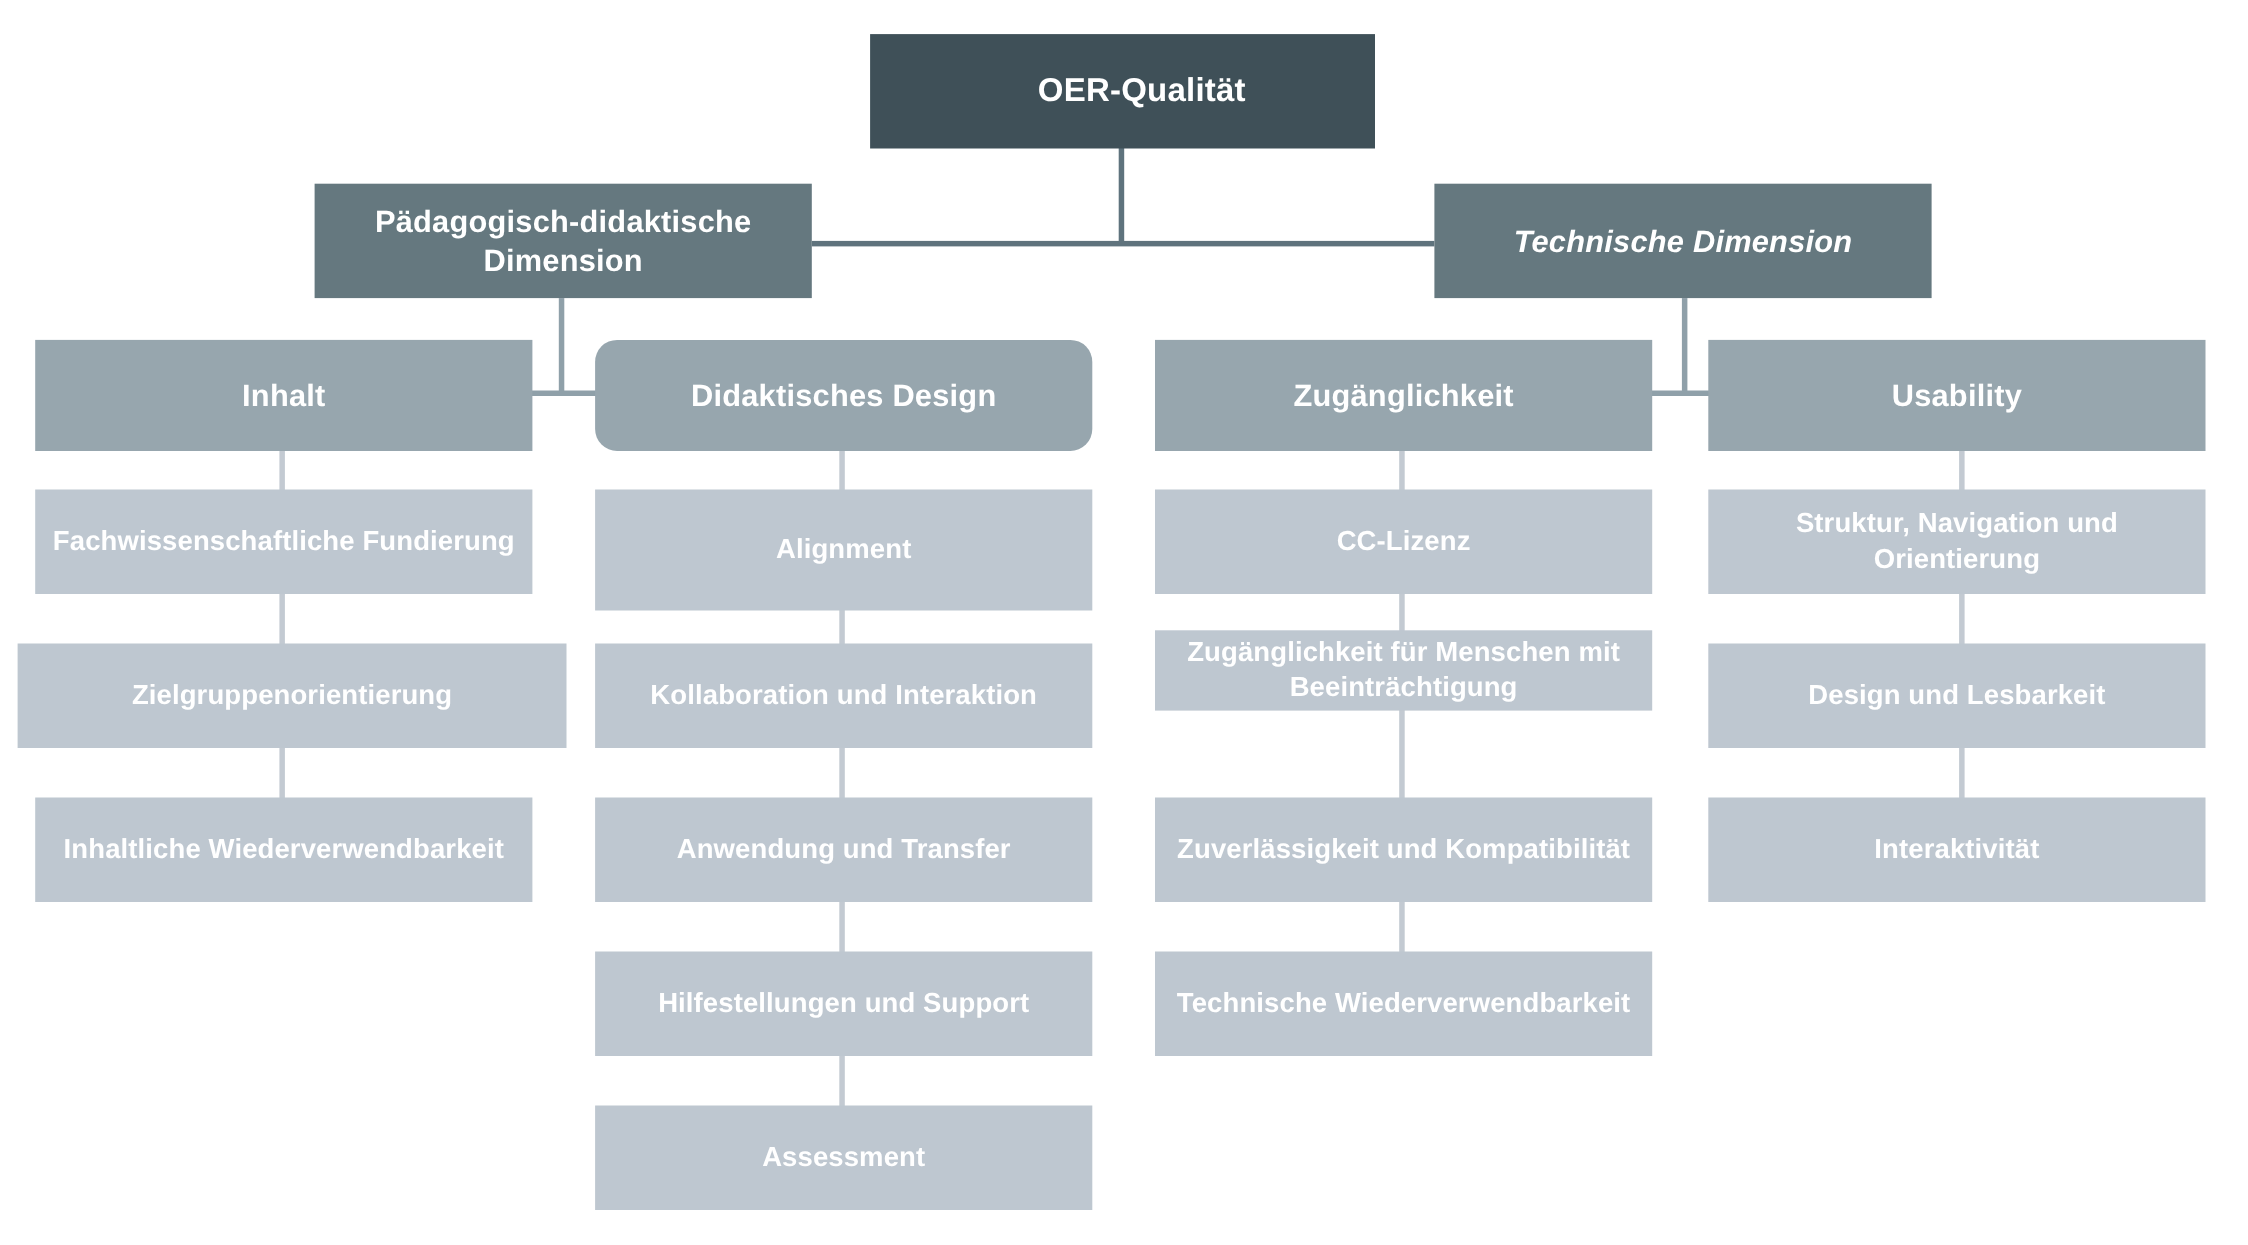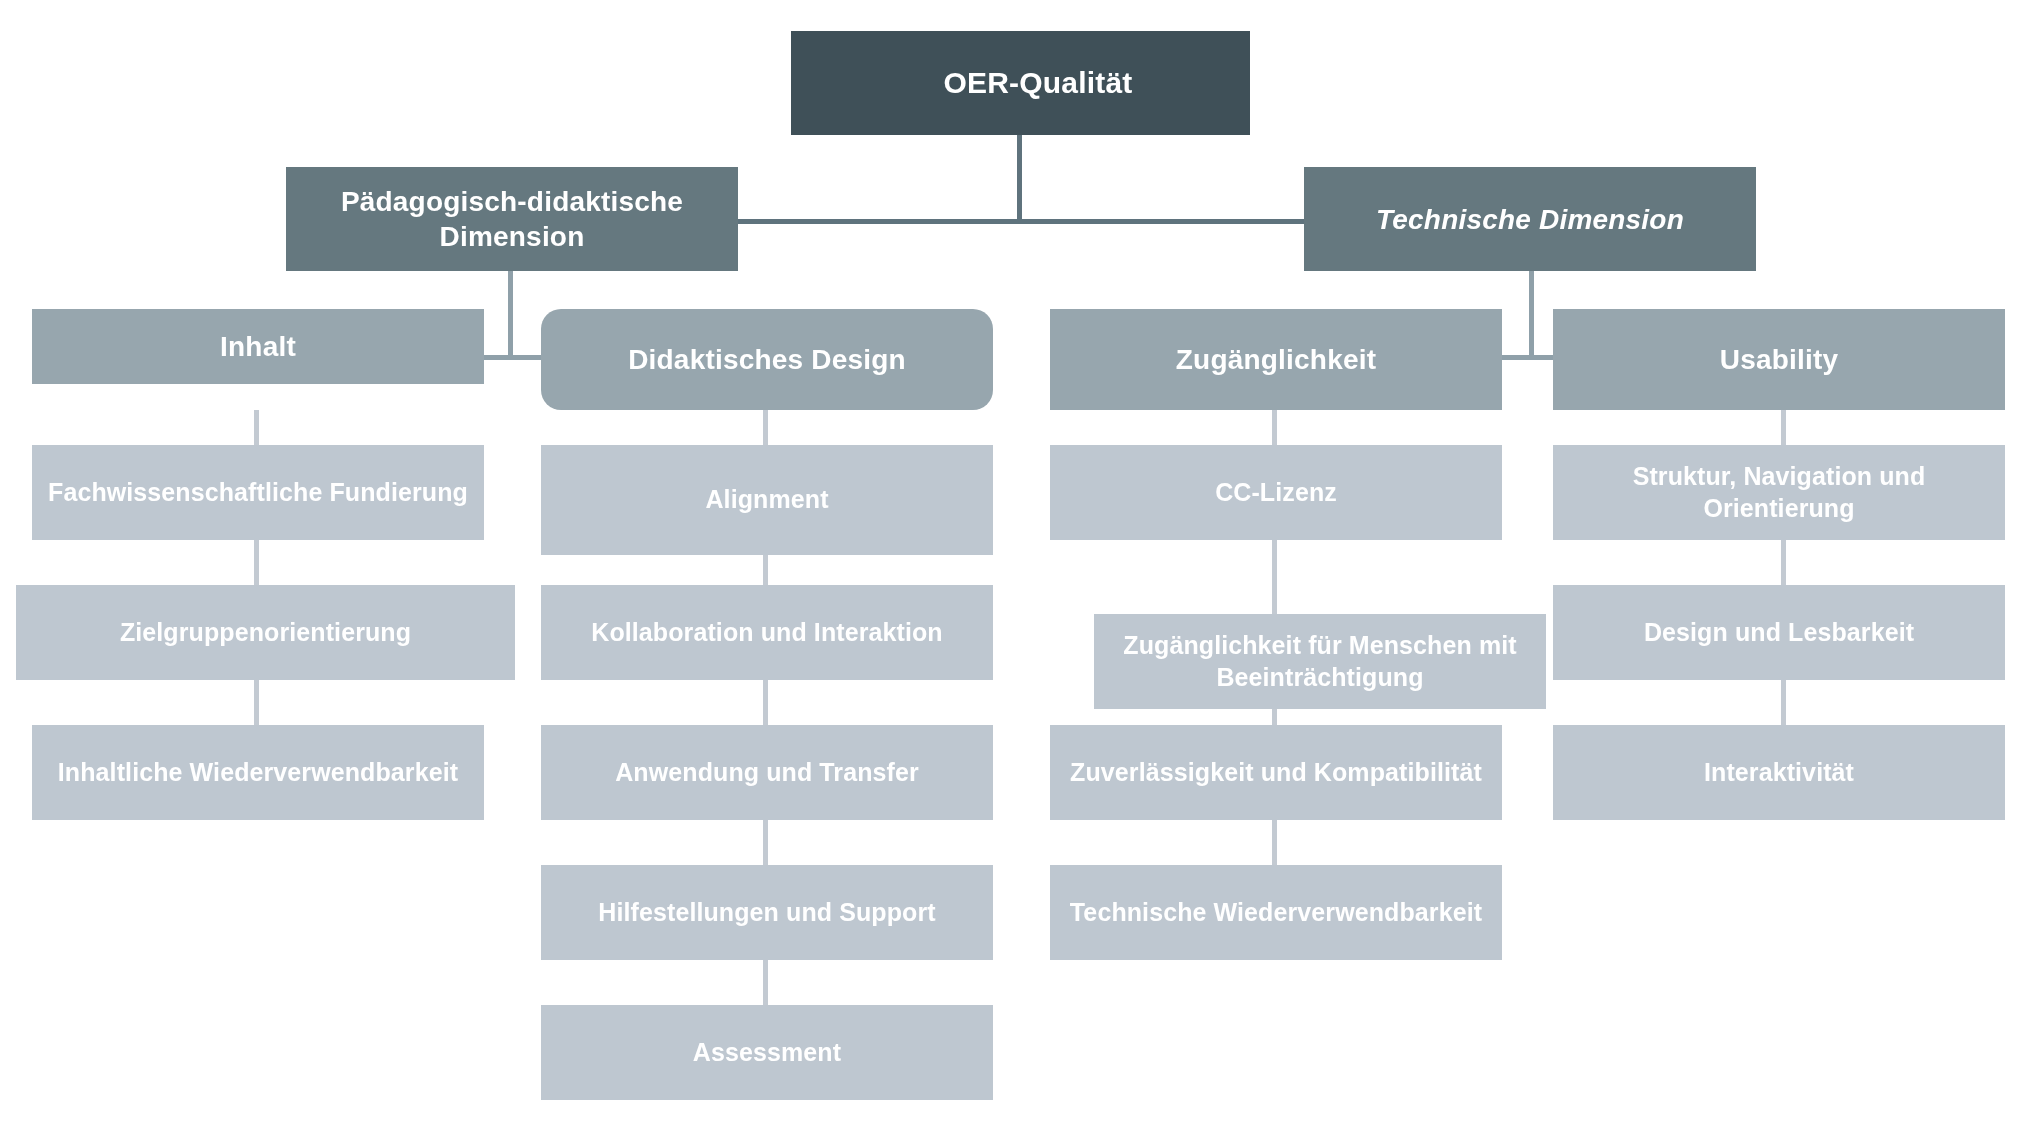--- a/index.html
+++ b/index.html
@@ -99,21 +99,21 @@
   </div>
 
   <div class="node lvl-dim" style="left:286px; top:167px; width:452px; height:104px;">
     <span class="label">Pädagogisch-didaktische Dimension</span>
   </div>
 
   <div class="node lvl-dim" style="left:1304px; top:167px; width:452px; height:104px;font-style:italic;">
     <span class="label">Technische Dimension</span>
   </div>
 
-  <div class="node lvl-cat" style="left:32px; top:309px; width:452px; height:75px;text-align:right;">
+  <div class="node lvl-cat" style="left:32px; top:309px; width:452px; height:101px;text-align:right;">
     <span class="label">Inhalt</span>
   </div>
 
   <div class="node lvl-cat" style="left:541px; top:309px; width:452px; height:101px;border-radius:20px;">
     <span class="label">Didaktisches Design</span>
   </div>
 
   <div class="node lvl-cat" style="left:1050px; top:309px; width:452px; height:101px;">
     <span class="label">Zugänglichkeit</span>
   </div>
@@ -144,21 +144,21 @@
   <div class="node lvl-leaf" style="left:541px; top:865px; width:452px; height:95px;">
     <span class="label">Hilfestellungen und Support</span>
   </div>
   <div class="node lvl-leaf" style="left:541px; top:1005px; width:452px; height:95px;">
     <span class="label">Assessment</span>
   </div>
 
   <div class="node lvl-leaf" style="left:1050px; top:445px; width:452px; height:95px;">
     <span class="label">CC-Lizenz</span>
   </div>
-  <div class="node lvl-leaf" style="left:1050px; top:614px; width:452px; height:95px;margin-left:44px;">
+  <div class="node lvl-leaf" style="left:1050px; top:573px; width:452px; height:73px;">
     <span class="label">Zugänglichkeit für Menschen mit Beeinträchtigung</span>
   </div>
   <div class="node lvl-leaf" style="left:1050px; top:725px; width:452px; height:95px;">
     <span class="label">Zuverlässigkeit und Kompatibilität</span>
   </div>
   <div class="node lvl-leaf" style="left:1050px; top:865px; width:452px; height:95px;">
     <span class="label">Technische Wiederverwendbarkeit</span>
   </div>
 
   <div class="node lvl-leaf" style="left:1553px; top:445px; width:452px; height:95px;">

